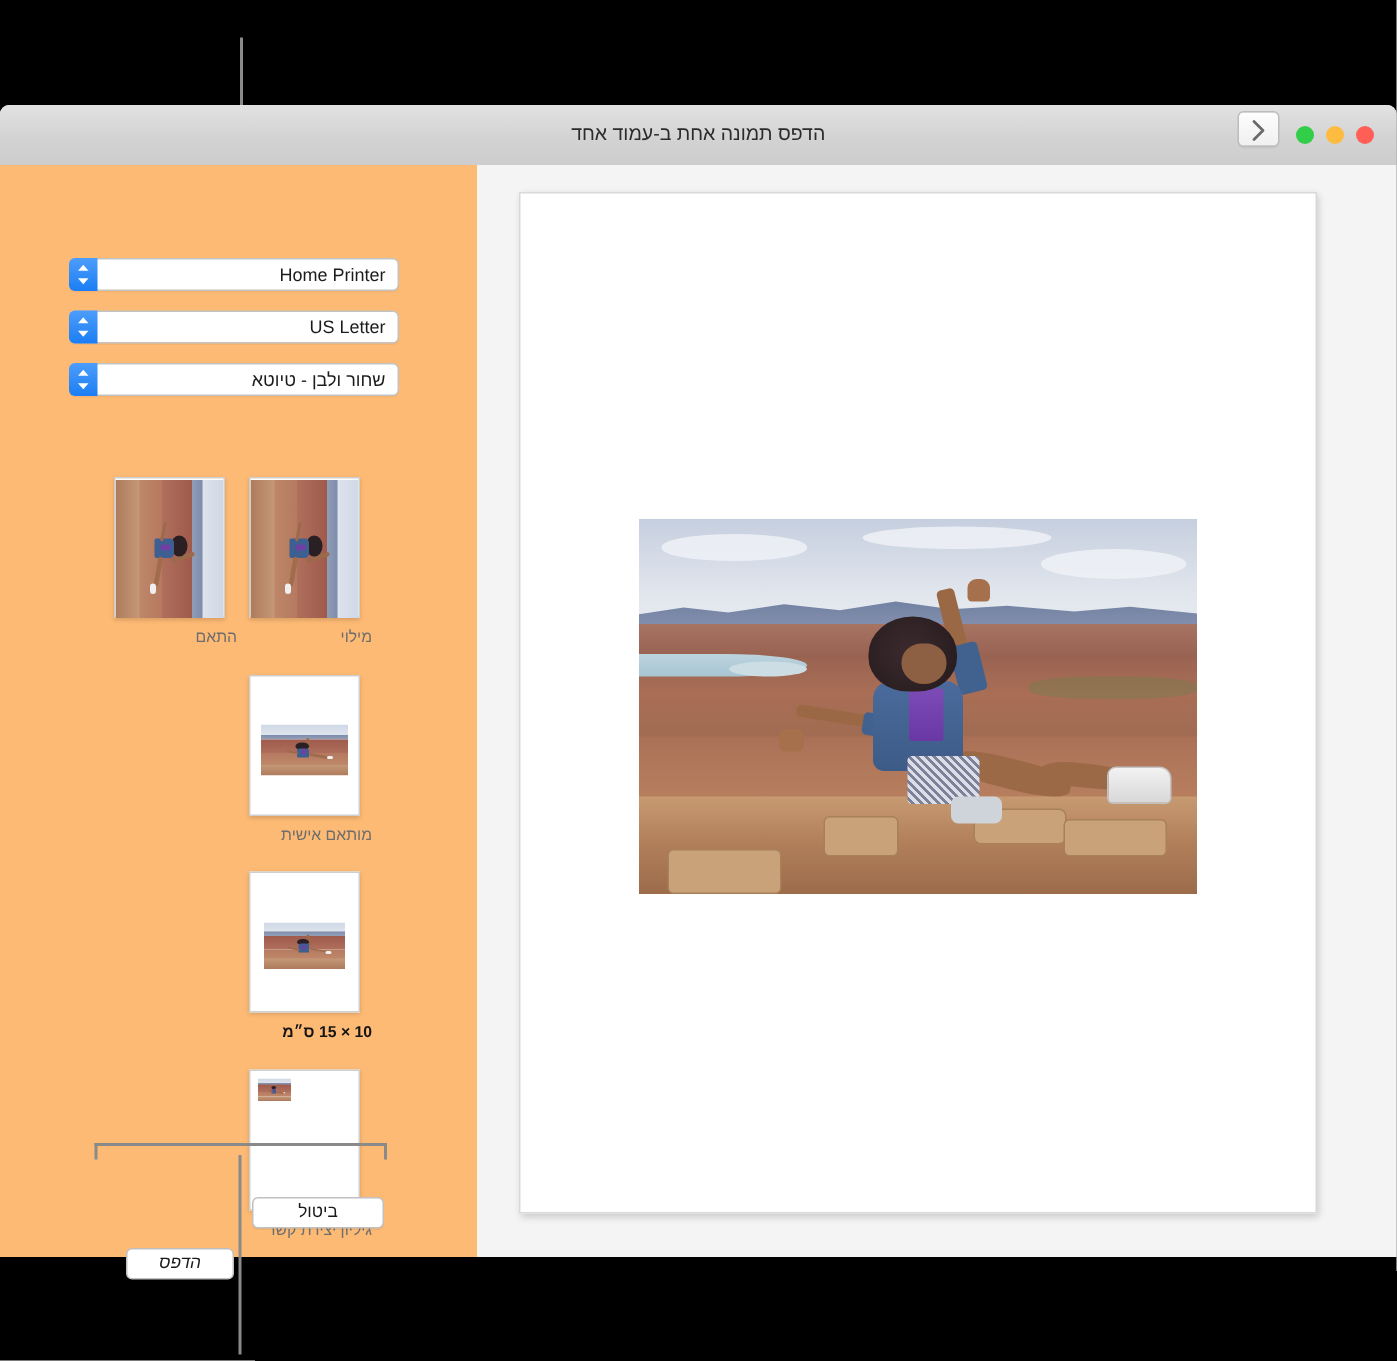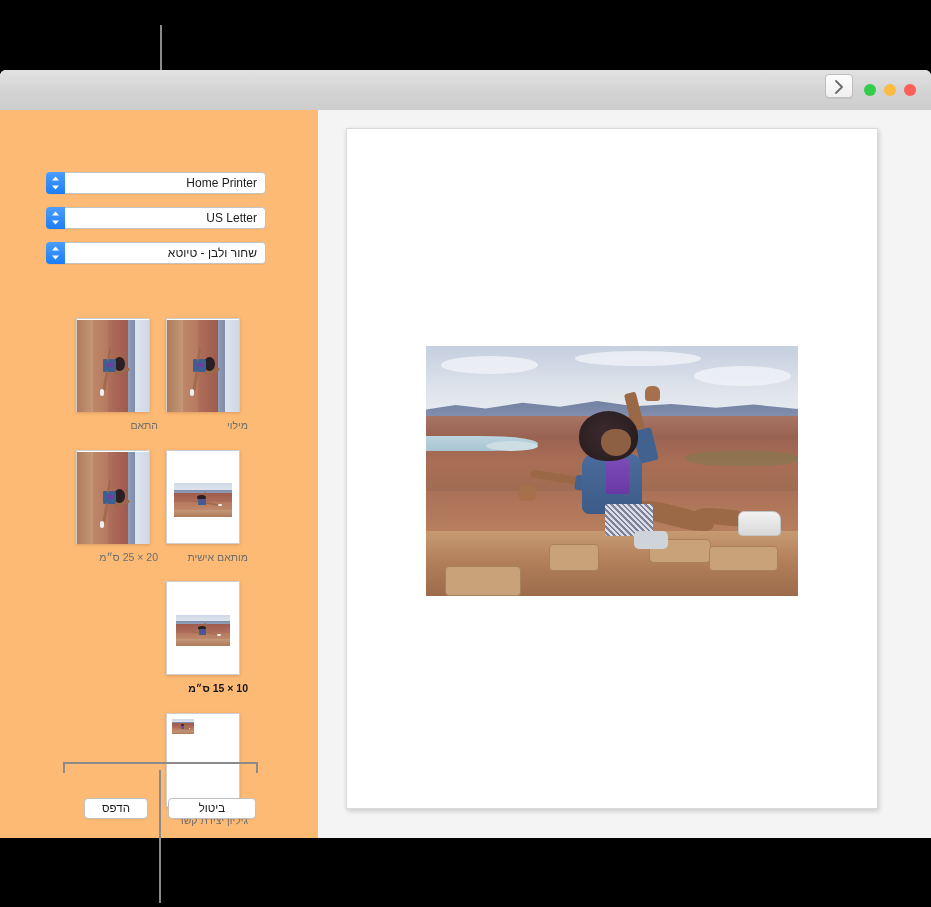--- a/index.html
+++ b/index.html
@@ -103,21 +103,21 @@
     background:#efefef;border-radius:3px;}
   .ph.rot{transform:rotate(90deg);}
 
   
   .btn{
     position:absolute;height:21px;background:#fff;border:1px solid #c0c0c0;
     border-radius:4px;box-sizing:border-box;box-shadow:0 1px 0 rgba(0,0,0,.05);
     font-size:11.5px;color:#1a1a1a;text-align:center;line-height:19px;
     direction:rtl;
   }
-  .btn-print{left:84px;top:798px;width:64px;}
+  .btn-print{left:84px;top:832px;width:72px;font-style:italic;}
   .btn-cancel{left:168px;top:798px;width:88px;}
 
   
   .right-pane{
     position:absolute;left:318px;top:40px;width:613px;height:728px;
     background:#f4f4f4;
   }
   .page{
     position:absolute;left:346px;top:128px;width:532px;height:681px;
     background:#fff;border:1px solid #d9d9d9;box-sizing:border-box;
@@ -195,20 +195,21 @@
 </head>
 <body>
 
 <div class="stage">
 
   <div class="callout cl-top"></div>
 
   <div class="window">
 
     <div class="titlebar">
+      <div class="title-text">הדפס תמונה אחת ב-עמוד אחד</div>
       <div class="traffic tl-green"></div>
       <div class="traffic tl-amber"></div>
       <div class="traffic tl-red"></div>
     </div>
 
     <div class="left-pane">
 
       <div class="popup" style="top:62px">
         <div class="stepper">
           <svg width="11" height="14" viewBox="0 0 11 14">
@@ -297,40 +298,20 @@
                 <div class="jacket"></div>
               <div class="top"></div>
                 <div class="arm2"></div>
                 <div class="leg"></div>
                 <div class="shoe"></div>
             </div>
           </div>
           <div class="cap">מותאם אישית</div>
         </div>
 
-        <div class="cell" style="left:68px;top:340px">
-          <div class="frame">
-            <div class="ph rot" style="left:-10px;top:11px;width:92px;height:72px">
-              <div class="sky"></div>
-                <div class="mtn"></div>
-                <div class="lake"></div>
-              <div class="land1"></div>
-                <div class="land2"></div>
-                <div class="rock"></div>
-              <div class="arm"></div>
-                <div class="hair"></div>
-                <div class="jacket"></div>
-              <div class="top"></div>
-                <div class="arm2"></div>
-                <div class="leg"></div>
-                <div class="shoe"></div>
-            </div>
-          </div>
-          <div class="cap">20 × 25 ס״מ</div>
-        </div>
 
         <div class="cell" style="left:158px;top:471px">
           <div class="frame">
             <div class="ph" style="left:9px;top:33px;width:54px;height:31px">
               <div class="sky"></div>
                 <div class="mtn"></div>
                 <div class="lake"></div>
               <div class="land1"></div>
                 <div class="land2"></div>
                 <div class="rock"></div>

